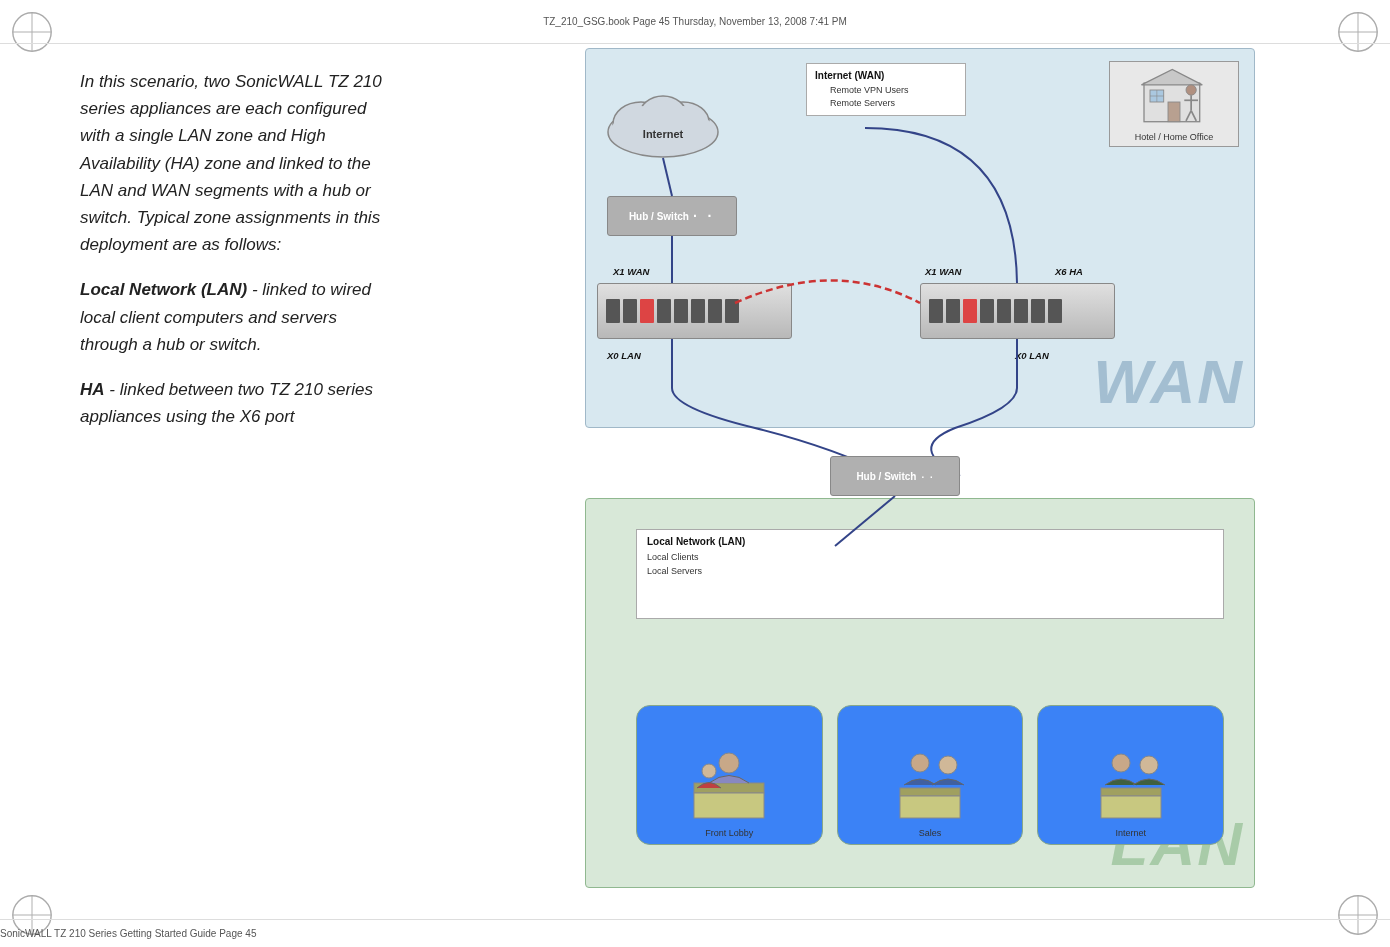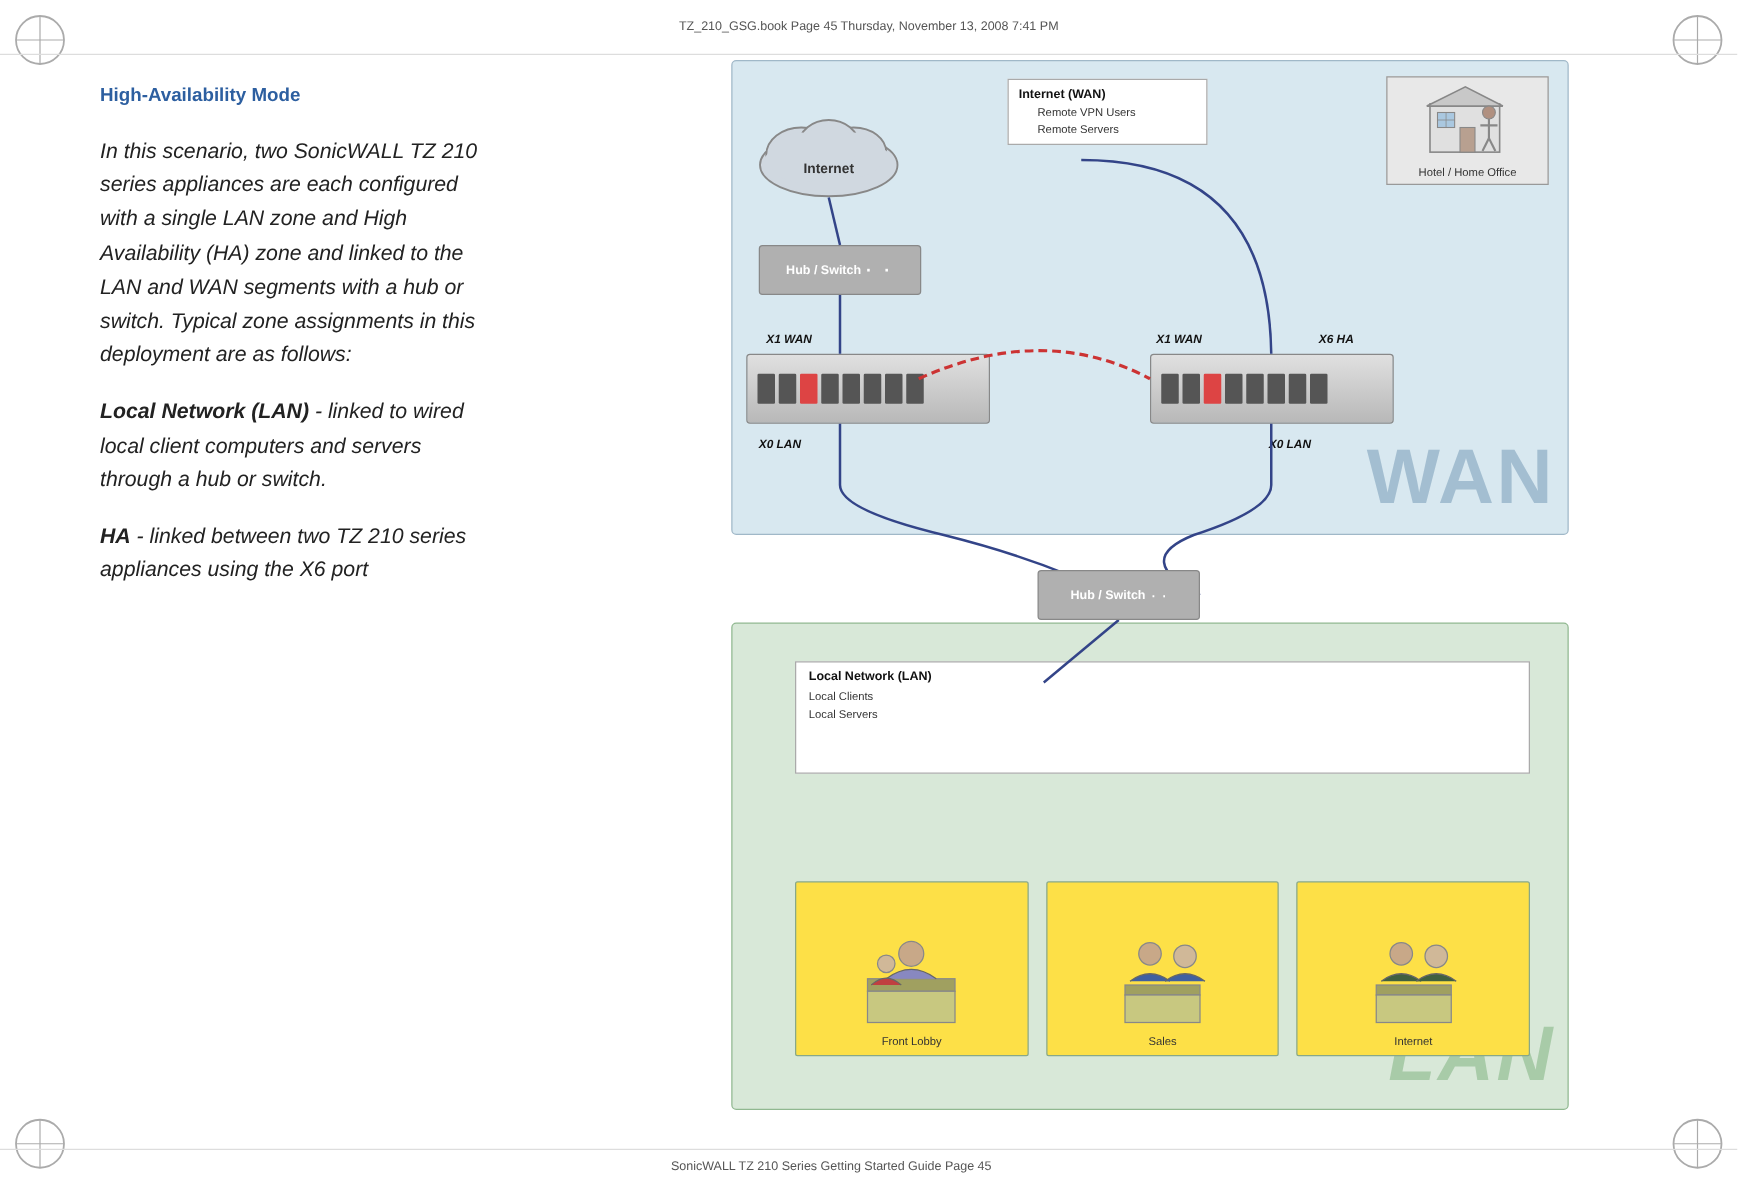--- a/index.html
+++ b/index.html
@@ -38,21 +38,21 @@
       border-bottom: 1px solid #ddd;
     }
 
     
     .footer-bar {
       position: absolute;
       bottom: 0; left: 0; right: 0;
       height: 28px;
       display: flex;
       align-items: center;
-      justify-content: center;
+      justify-content: flex-start;
       padding-right: 60px;
       font-size: 10px;
       color: #555;
       border-top: 1px solid #ddd;
     }
 
     
     .page-content {
       position: absolute;
       top: 28px;
@@ -116,20 +116,21 @@
       border-radius: 4px;
     }
 
     .wan-label {
       position: absolute;
       bottom: 10px;
       right: 10px;
       font-size: 62px;
       font-weight: bold;
       color: rgba(100,140,170,0.45);
+      font-style: italic;
       letter-spacing: 2px;
       margin-top: 10px;
     }
 
     
     .lan-section {
       position: absolute;
       bottom: 0;
       left: 30px;
       right: 0;
@@ -272,23 +273,23 @@
       bottom: 42px;
       left: 50px;
       right: 30px;
       display: flex;
       gap: 14px;
       height: 140px;
     }
 
     .dept-box {
       flex: 1;
-      background: #fde047;
+      background: #3b82f6;
       border: 1px solid #88a888;
-      border-radius: 2px;
+      border-radius: 14px;
       display: flex;
       flex-direction: column;
       align-items: center;
       justify-content: flex-end;
       padding-bottom: 6px;
       font-size: 9px;
       color: #333;
     }
 
     
@@ -324,21 +325,20 @@
   <span>TZ_210_GSG.book  Page 45  Thursday, November 13, 2008  7:41 PM</span>
 </div>
 
 <div class="footer-bar">
   <span>SonicWALL TZ 210 Series Getting Started Guide  Page 45</span>
 </div>
 
 <div class="page-content">
 
   <div class="left-column">
-    <h2 class="section-title">High-Availability Mode</h2>
 
     <p class="body-text">
       <span>In this scenario, two SonicWALL TZ 210 series appliances are each configured with a single LAN zone and High Availability (HA) zone and linked to the LAN and WAN segments with a hub or switch. Typical zone assignments in this deployment are as follows:</span>
     </p>
 
     <p class="body-text">
       <strong>Local Network (LAN)</strong>
       <span> - linked to wired local client computers and servers through a hub or switch.</span>
     </p>
 

